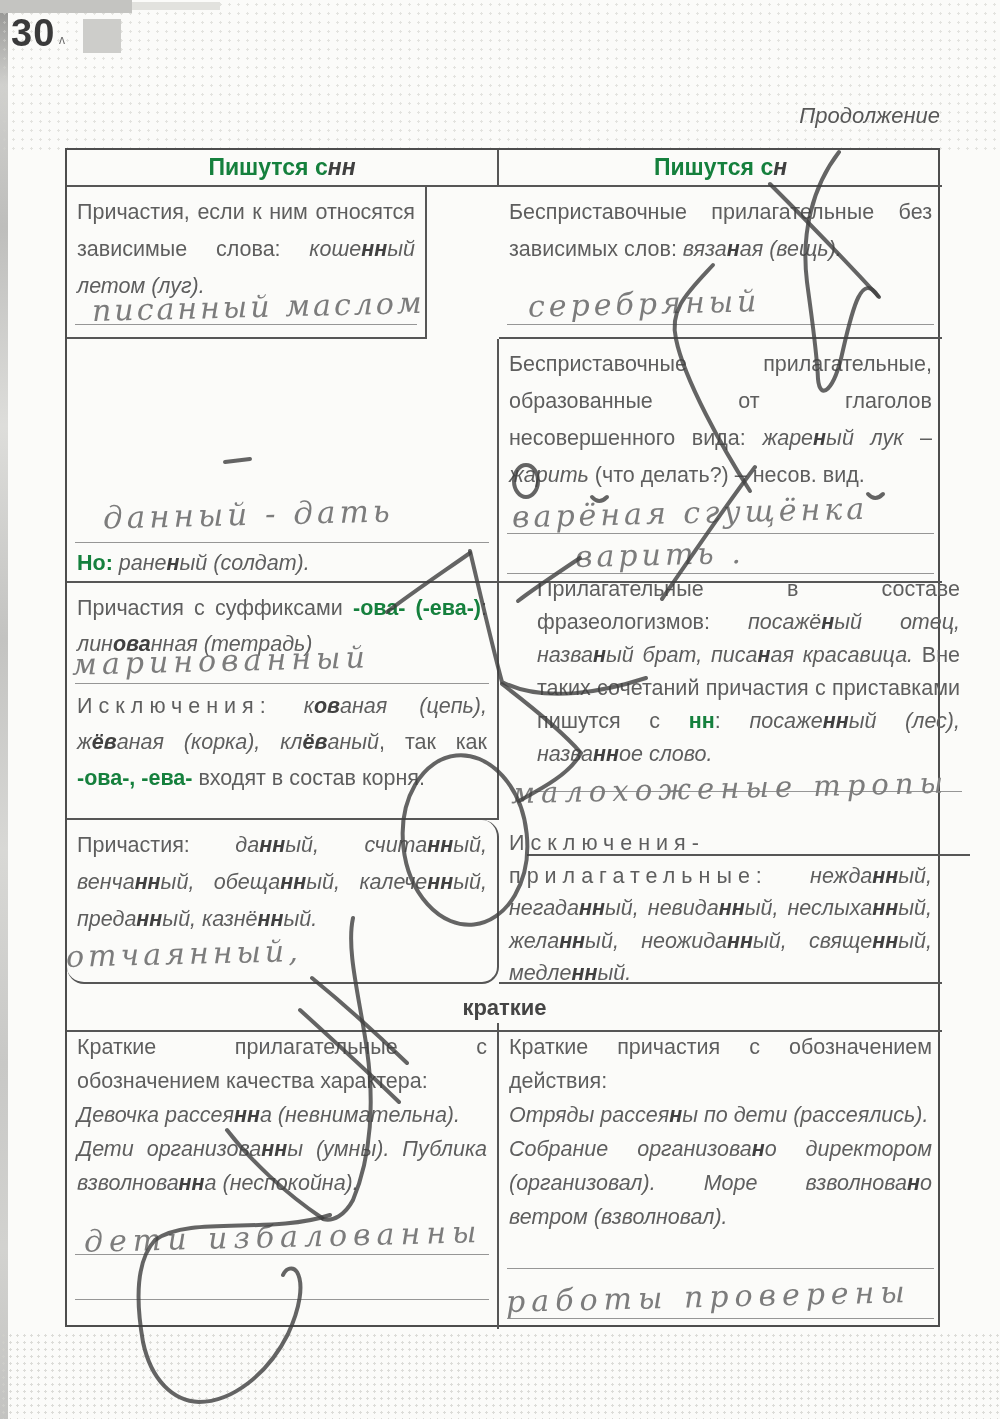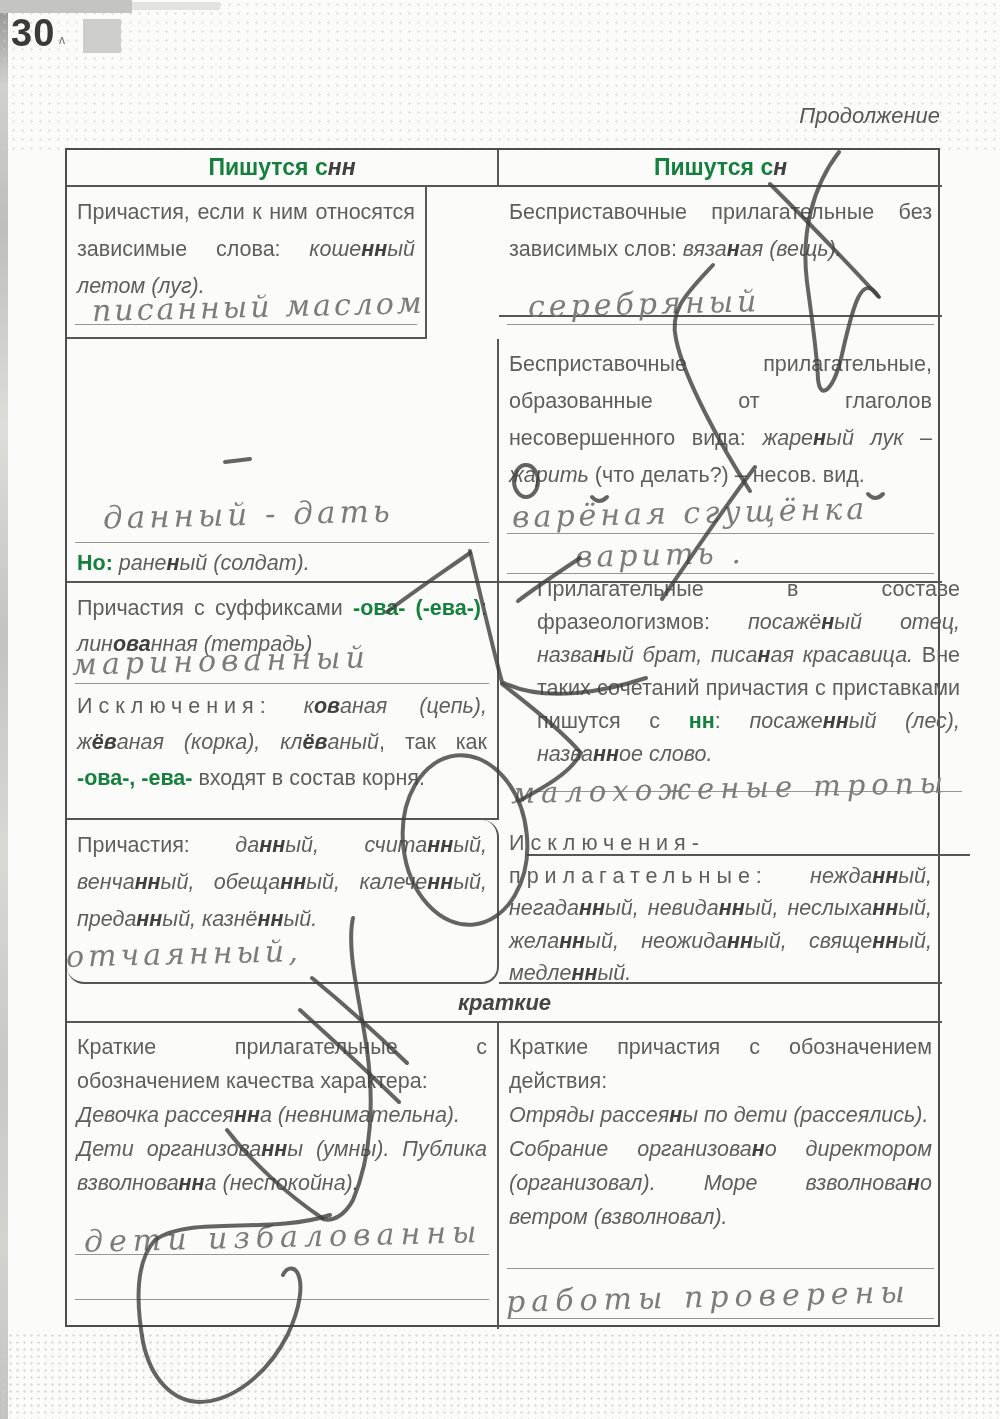--- a/index.html
+++ b/index.html
@@ -75,21 +75,21 @@
       </div>
     <div class="cell hcell bb" style="left:432px;top:0;width:443px;height:37px;">
         <span class="b">Пишутся с </span>
         <span class="bi">н</span>
       </div>
 
     <div class="cell bb br" style="left:0;top:37px;width:360px;height:152px;">
       <p><span>Причастия, если к ним относятся зависимые слова: </span><span class="i">коше</span><span class="bi">нн</span><span class="i">ый летом (луг).</span></p>
       <div class="ansline" style="top:137px;"></div>
     </div>
-    <div class="cell bb" style="left:432px;top:37px;width:443px;height:130px;">
+    <div class="cell bb" style="left:432px;top:37px;width:443px;height:152px;">
       <p><span>Бесприставочные прилагательные без зависимых слов: </span><span class="i">вяза</span><span class="bi">н</span><span class="i">ая (вещь).</span></p>
       <div class="ansline" style="top:137px;"></div>
     </div>
 
     <div class="cell bb br" style="left:0;top:189px;width:432px;height:244px;">
       <div class="ansline" style="top:203px;"></div>
       <p class="note"><span class="b">Но:</span><span class="i"> ране</span><span class="bi">н</span><span class="i">ый (солдат).</span></p>
     </div>
     <div class="cell bb" style="left:432px;top:189px;width:443px;height:244px;">
       <p><span>Бесприставочные прилагательные, образованные от глаголов несовершенного вида: </span><span class="i">жаре</span><span class="bi">н</span><span class="i">ый лук</span><span> – </span><span class="i">жарить</span><span> (что делать?) – несов. вид.</span></p>
@@ -107,21 +107,21 @@
       <div class="ansline" style="top:225px;"></div>
     </div>
 
     <div class="cell bb br" style="left:0;top:670px;width:432px;height:164px;border-radius:17px;">
       <p><span>Причастия: </span><span class="i">да</span><span class="bi">нн</span><span class="i">ый, счита</span><span class="bi">нн</span><span class="i">ый, венча</span><span class="bi">нн</span><span class="i">ый, обеща</span><span class="bi">нн</span><span class="i">ый, калече</span><span class="bi">нн</span><span class="i">ый, преда</span><span class="bi">нн</span><span class="i">ый, казнё</span><span class="bi">нн</span><span class="i">ый.</span></p>
     </div>
     <div class="cell bb lh325" style="left:432px;top:670px;width:443px;height:164px;">
       <p><span class="sp">Исключения-прилагательные:</span><span> </span><span class="i">нежда</span><span class="bi">нн</span><span class="i">ый, негада</span><span class="bi">нн</span><span class="i">ый, невида</span><span class="bi">нн</span><span class="i">ый, неслыха</span><span class="bi">нн</span><span class="i">ый, жела</span><span class="bi">нн</span><span class="i">ый, неожида</span><span class="bi">нн</span><span class="i">ый, свяще</span><span class="bi">нн</span><span class="i">ый, медле</span><span class="bi">нн</span><span class="i">ый.</span></p>
     </div>
 
-    <div class="cell band bb" style="left:0;top:834px;width:875px;height:39px;font-style:italic;">краткие</div>
+    <div class="cell band bb" style="left:0;top:834px;width:875px;height:48px;">краткие</div>
 
     <div class="cell br lh34" style="left:0;top:873px;width:432px;height:306px;">
       <p><span>Краткие прилагательные с обозначением качества характера:</span></p>
       <p><span class="i">Девочка рассея</span><span class="bi">нн</span><span class="i">а (невнимательна).</span></p>
       <p><span class="i">Дети организова</span><span class="bi">нн</span><span class="i">ы (умны). Публика взволнова</span><span class="bi">нн</span><span class="i">а (неспокойна).</span></p>
       <div class="ansline" style="top:231px;"></div>
       <div class="ansline" style="top:276px;"></div>
     </div>
     <div class="cell lh34" style="left:432px;top:873px;width:443px;height:306px;">
       <p><span>Краткие причастия с обозначением действия:</span></p>

